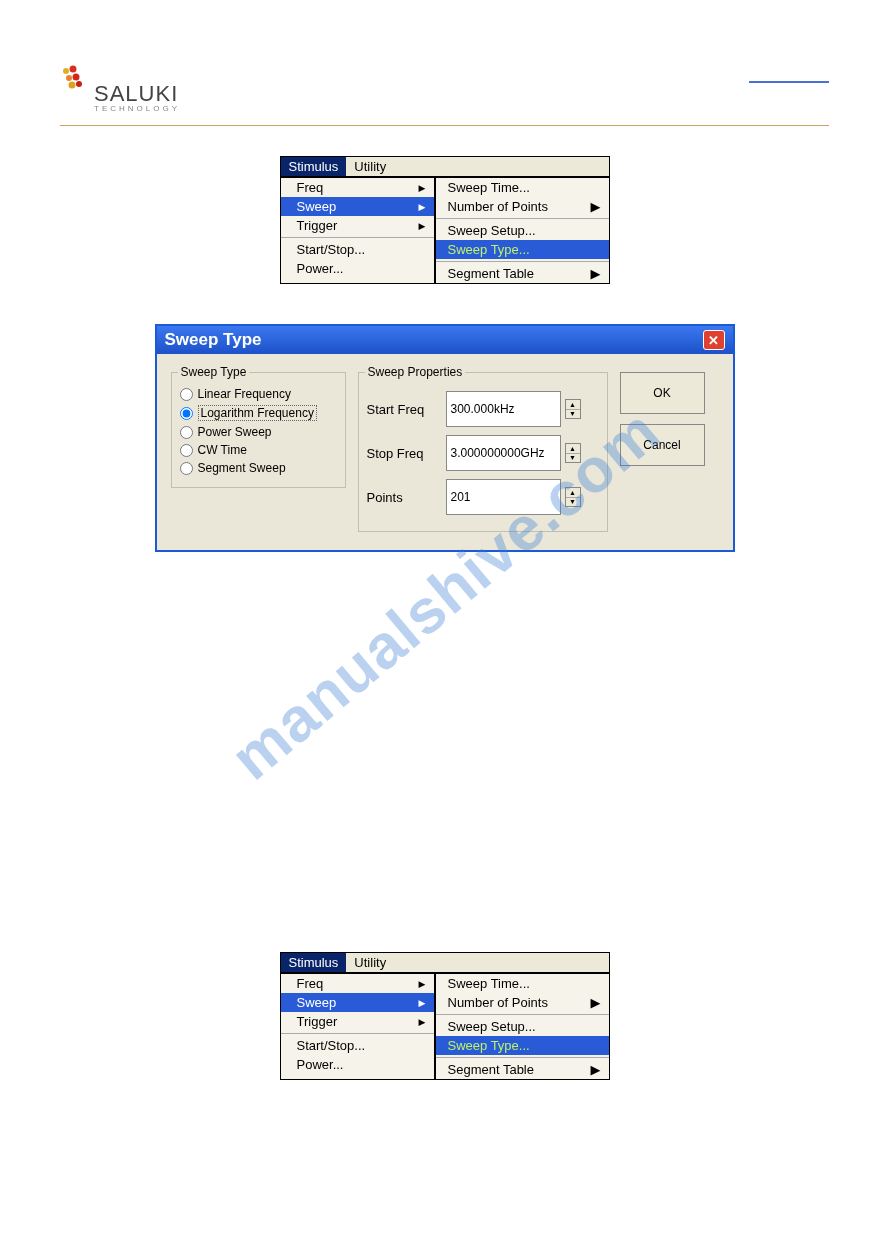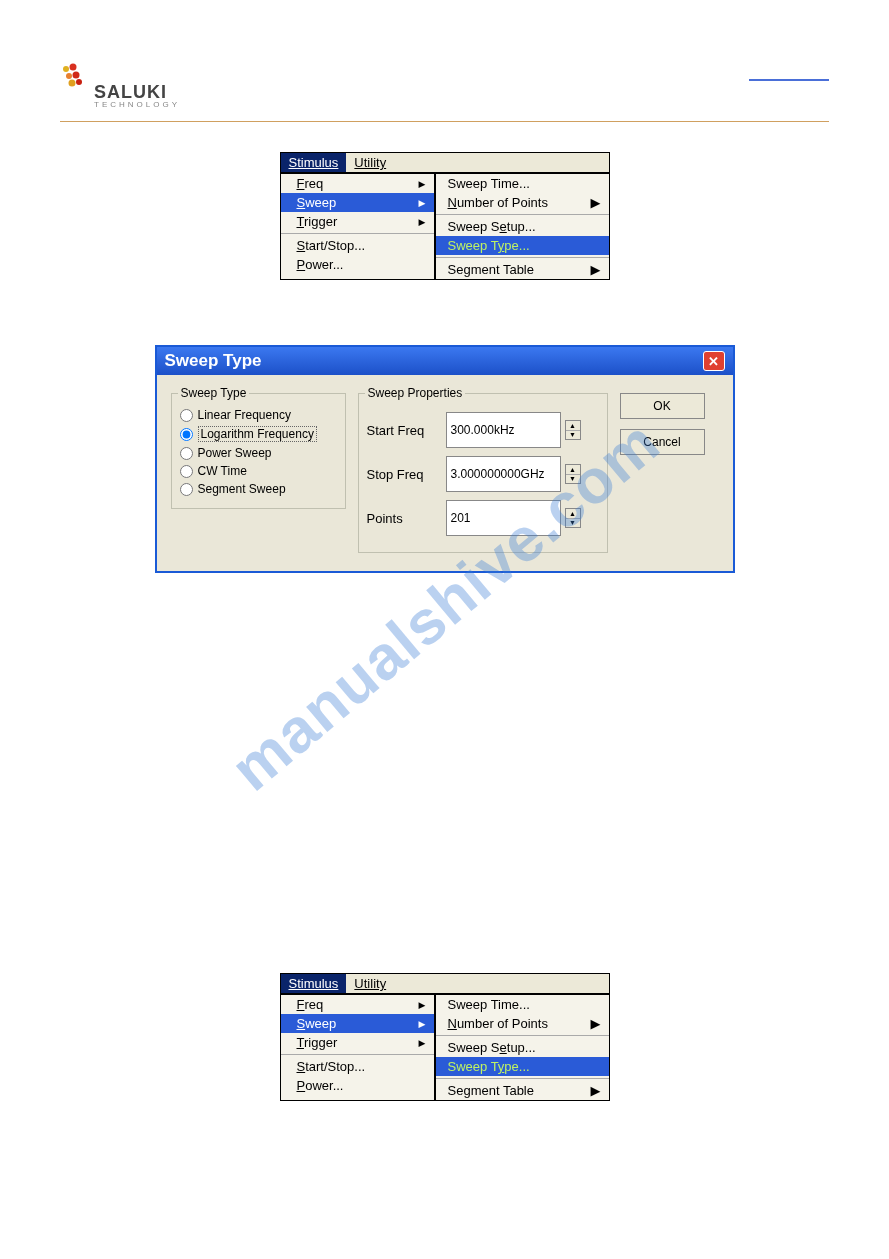--- a/index.html
+++ b/index.html
@@ -20,21 +20,21 @@
       align-items: center;
       gap: 6px;
       border-bottom: 1px solid #d0a060;
       padding-bottom: 12px;
       margin-bottom: 30px;
     }
     .logo-icon {
       width: 28px; height: 28px;
     }
     .logo-text { display: flex; flex-direction: column; line-height: 1; }
-    .logo-name { font-weight: bold; color: #444; font-size: 18px; letter-spacing: 1px; margin-top: 43px; }
+    .logo-name { font-weight: normal; color: #444; font-size: 22px; letter-spacing: 1px; margin-top: 43px; }
     .logo-sub { color: #888; font-size: 8px; letter-spacing: 3px; }
     .header-rule { flex: 1; }
     .header-right-rule { border-bottom: 2px solid #4a6fd8; width: 80px; margin-left: auto; margin-top: 10px;}
 
     .center-block { display: flex; justify-content: center; margin: 20px 0 40px 0; }
     .menubar {
       display: flex;
       border: 1px solid #000;
       background: #ece9d8;
       font-size: 13px;
@@ -62,30 +62,29 @@
       font-size: 13px;
       width: 175px;
     }
     .submenu .sm-item {
       padding: 2px 8px 2px 12px;
       display: flex; justify-content: space-between; align-items: center; text-align: right;
     }
     .submenu .sm-item.sel { background: #2a5bd7; color: #bef264; }
     .submenu .sep { border-top: 1px solid #aaa; margin: 2px 0; }
     .menu-col { display: flex; flex-direction: column; }
-    .underline { text-decoration: underline; }
+    .underline { }
 
     
     .dialog-wrap { display: flex; justify-content: center; }
     .dialog {
       border: 2px solid #1a5ad6;
       width: 580px;
       background: #eae7d8;
       position: relative;
-      margin-top: 25px;
     }
     .titlebar {
       background: linear-gradient(#3b78f0, #1c50c8);
       color: #fff;
       font-size: 17px;
       font-weight: bold;
       padding: 4px 8px;
       display: flex;
       justify-content: space-between;
       align-items: center;
@@ -131,21 +130,21 @@
     .spinner {
       display: inline-flex; flex-direction: column;
       border: 1px solid #888; background: #ece9d8;
       width: 16px; height: 20px;
     }
     .spinner div { flex: 1; display: flex; align-items: center; justify-content: center; font-size: 7px; line-height: 1;}
     .spinner div:first-child { border-bottom: 1px solid #aaa;}
     .wbtn {
       border: 1px solid #888;
       background: #ece9d8;
-      height: 26px;
+      height: 42px;
       font-size: 12px;
       display: flex; align-items: center; justify-content: center;
       font-family: inherit;
     }
 
     
     .watermark {
       position: absolute;
       left: 50%; top: 50%;
       transform: translate(-50%, -30%) rotate(-40deg);

